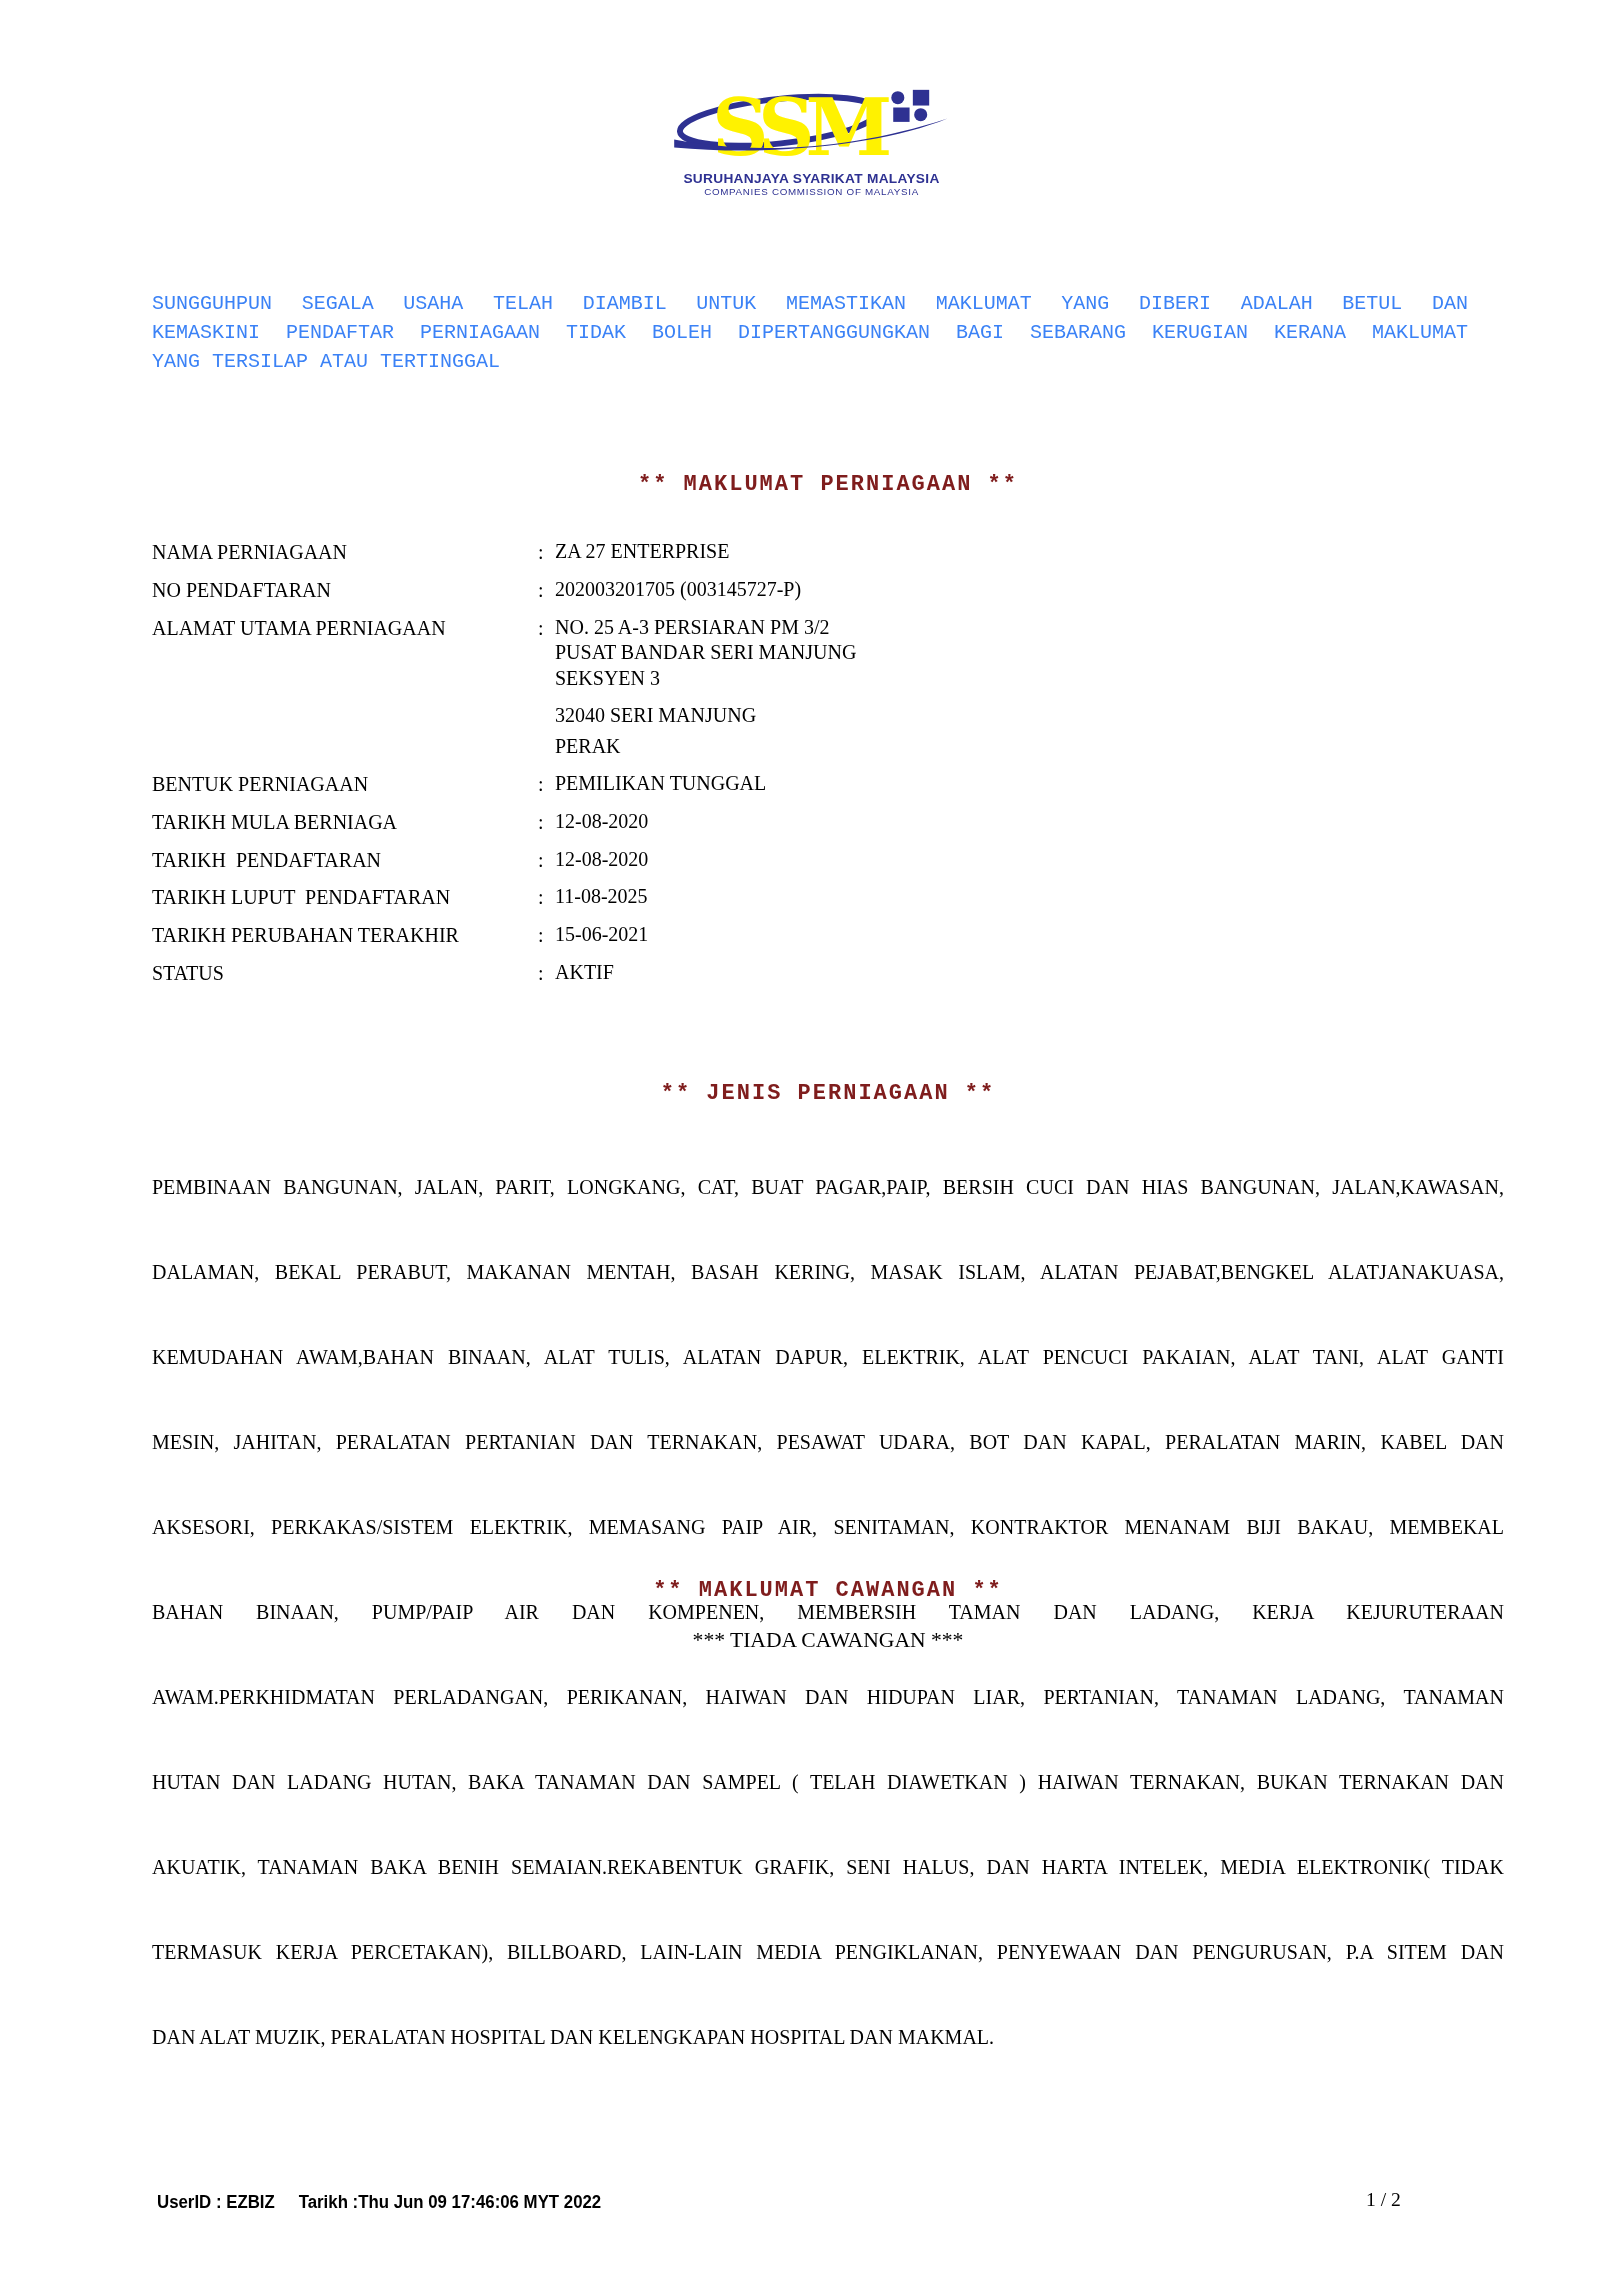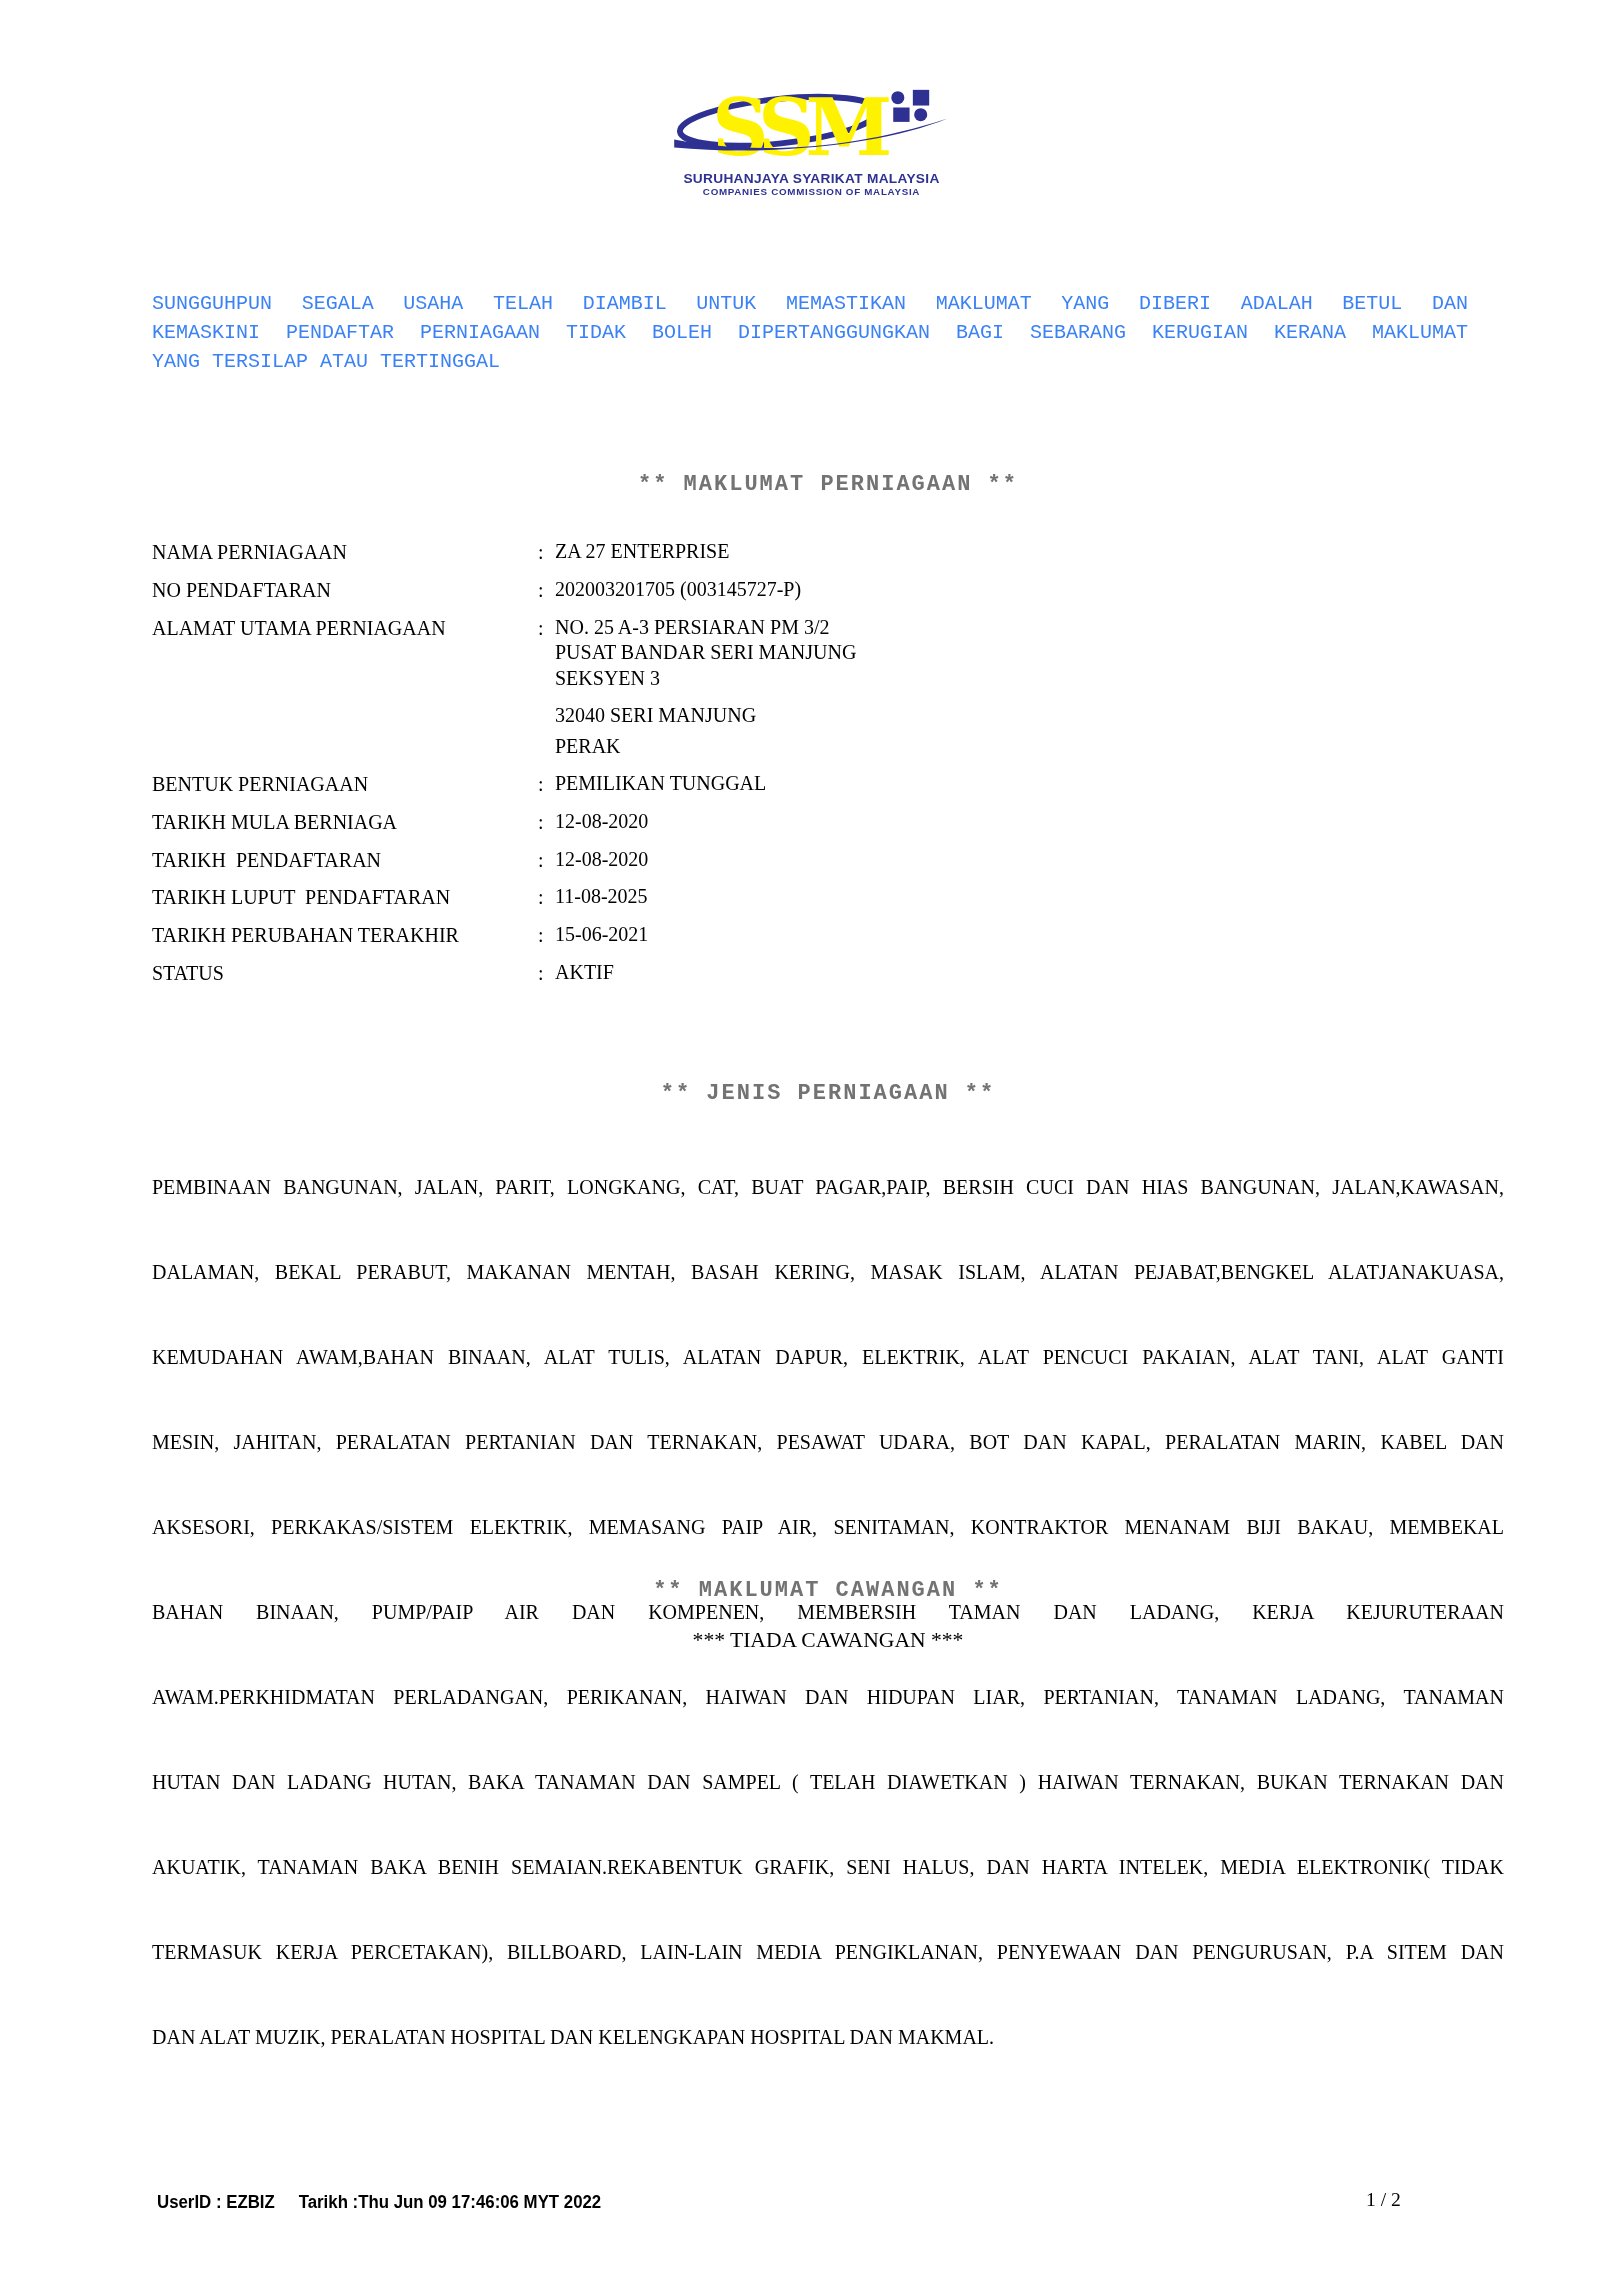--- a/index.html
+++ b/index.html
@@ -18,40 +18,40 @@
   .logo-wrap { position: absolute; left: 674px; top: 82px; width: 275px; text-align: center; }
   .logo-mark { display: block; width: 275px; height: 85px; }
   .logo-line1 {
     margin-top: 5px;
     font-family: "Liberation Sans", sans-serif;
     font-weight: bold; font-size: 13.7px; line-height: 14.4px;
     letter-spacing: 0.3px; color: #2e3192; white-space: nowrap;
   }
   .logo-line2 {
     font-family: "Liberation Sans", sans-serif;
-    font-weight: bold; font-size: 9.8px; line-height: 11px;
+    font-weight: normal; font-size: 9.8px; line-height: 11px;
     letter-spacing: 0.7px; color: #2e3192; white-space: nowrap; text-align: center;
   }
 
   
   .disclaimer {
     position: absolute; left: 152px; top: 289px; width: 1316px;
     font-family: "Liberation Mono", monospace;
     font-size: 20px; line-height: 29px; color: #3b82f6;
   }
   .dline { white-space: normal; }
   .just { text-align: justify; text-align-last: justify; }
 
   
   .section-heading {
     position: absolute; left: 152px; width: 1352px;
     text-align: center;
     font-family: "Liberation Mono", monospace;
     font-weight: bold; font-size: 22px; line-height: 26px;
-    letter-spacing: 2px; color: #737373;
+    letter-spacing: 2px; color: #7f1d1d;
   }
   .h-maklumat { top: 472px; }
   .h-jenis    { top: 1081px; }
   .h-cawangan { top: 1578px; }
 
   
   .fields { position: absolute; left: 152px; top: 539px; width: 1352px; }
   .info-row { display: flex; align-items: flex-start; margin-bottom: 11.8px; }
   .info-label {
     width: 386px; flex: 0 0 386px;

